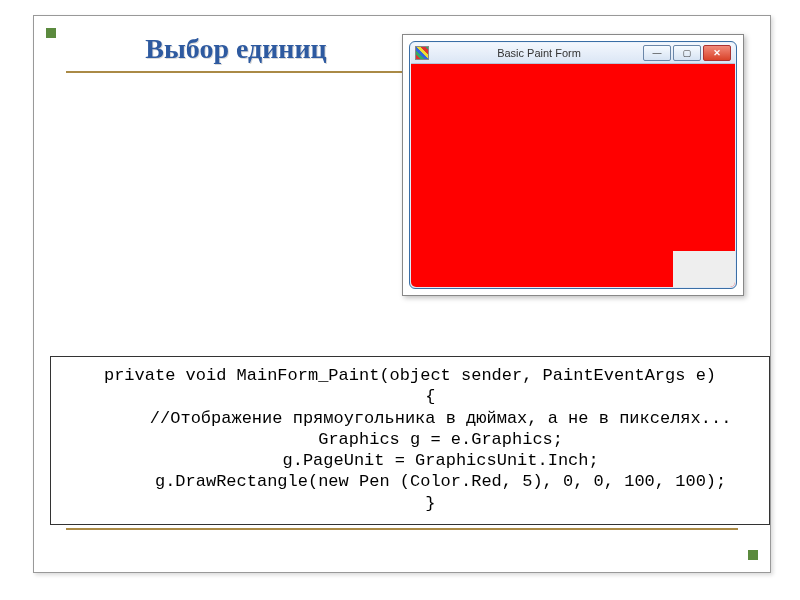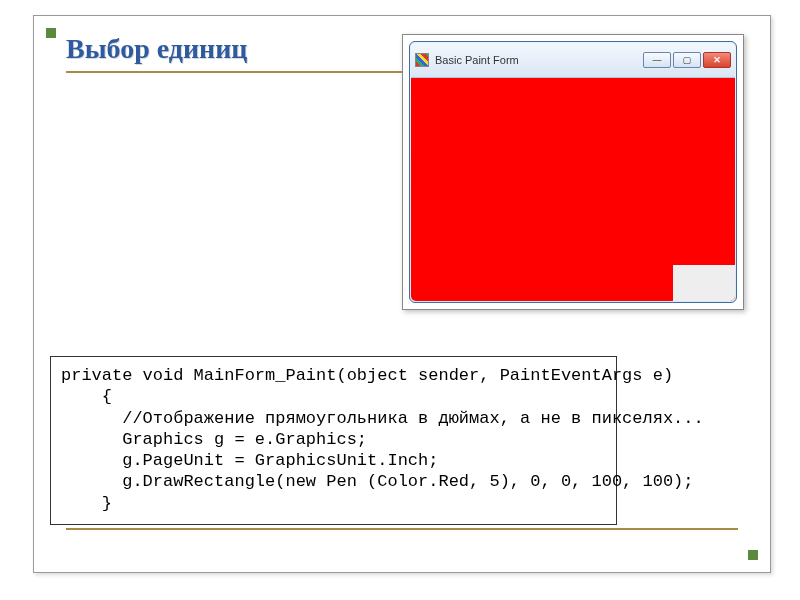--- a/index.html
+++ b/index.html
@@ -12,20 +12,21 @@
   }
   .slide-frame {
     position: absolute;
     left: 33px;
     top: 15px;
     width: 738px;
     height: 558px;
     border: 1px solid #999;
     box-shadow: 2px 2px 4px rgba(0,0,0,0.15);
     background: #fff;
+    text-align: center;
   }
   
   .corner {
     position: absolute;
     width: 10px;
     height: 10px;
     background: #5b8a3e;
   }
   .corner.tl { left: 12px; top: 12px; }
   .corner.br { right: 12px; bottom: 12px; }
@@ -60,21 +61,21 @@
     background: #fff;
     box-shadow: 2px 2px 5px rgba(0,0,0,0.25);
   }
   .win-frame {
     border: 1px solid #3a6ea5;
     border-radius: 6px;
     background: linear-gradient(#e9f1fb,#dfe8f5);
     padding: 1px;
   }
   .win-titlebar {
-    height: 34px;
+    height: 20px;
     display: flex;
     align-items: center;
     font-size: 11px;
     color: #333;
     padding: 0 4px;
     background: linear-gradient(#f3f7fd,#dbe6f5);
     border-top-left-radius: 5px;
     border-top-right-radius: 5px;
   }
   .win-appicon {
@@ -121,21 +122,21 @@
     right: 0; bottom: 0;
     width: 62px; height: 36px;
     background: #eee;
   }
 
   
   .code-box {
     position: absolute;
     left: 16px;
     top: 340px;
-    width: 567px;
+    width: 720px;
     border: 1px solid #333;
     padding: 8px 10px 10px 10px;
     font-family: "Courier New", monospace;
     font-size: 17px;
     line-height: 1.25;
     color: #000;
     white-space: pre;
     background: #fff;
   }
 

